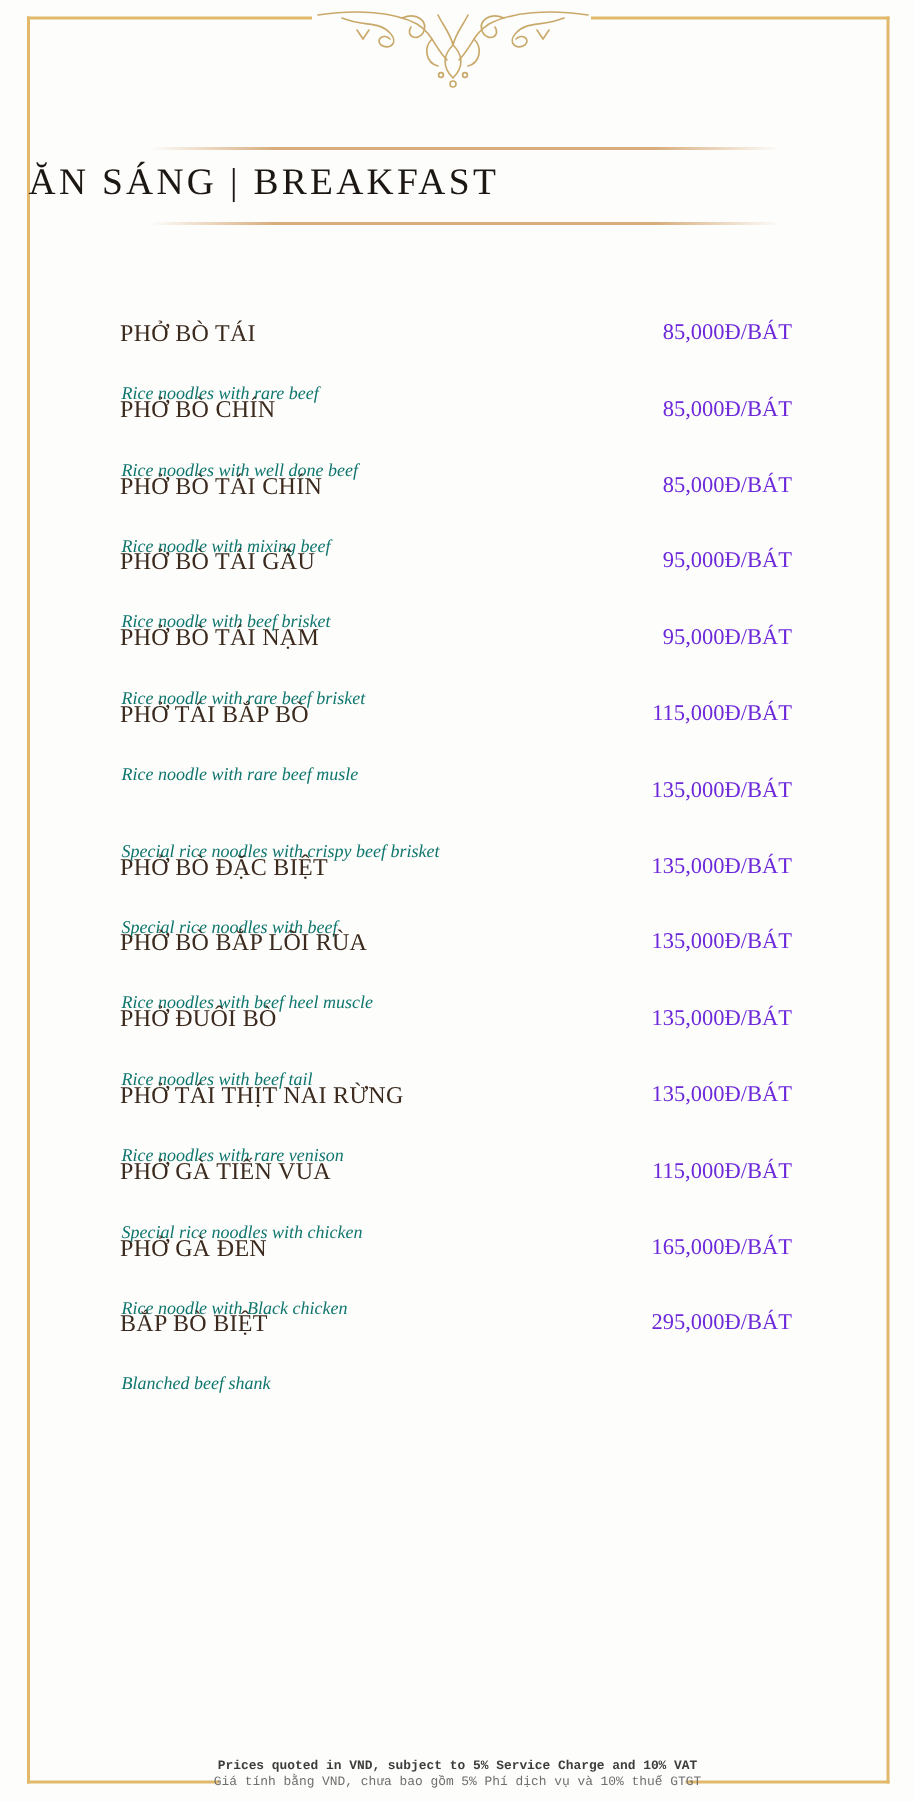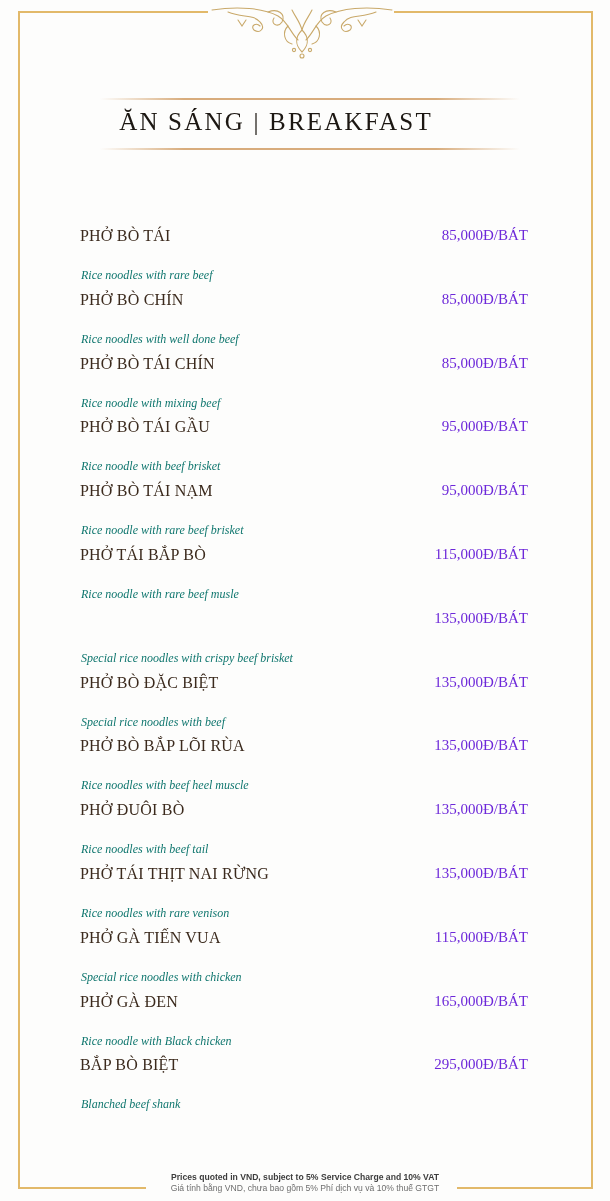--- a/index.html
+++ b/index.html
@@ -22,47 +22,48 @@
 
   .hdr-line {
     position: absolute; left: 100px; width: 420px; height: 2px;
     background: linear-gradient(to right, rgba(214,170,120,0) 0%, #d8ac7c 20%, #d8ac7c 80%, rgba(214,170,120,0) 100%);
   }
   .hdr-top { top: 98px; }
   .hdr-bot { top: 148px; }
 
   .title {
     position: absolute; left: 0; width: 552px; top: 108px;
-    text-align: center;
+    text-align: left;
     font-family: "Liberation Serif", "DejaVu Serif", serif;
     font-size: 25px; letter-spacing: 2.2px;
     color: #1c1712;
+    padding-left: 19px;
   }
 
   .menu { position: absolute; left: 80px; top: 214px; width: 450px; }
-  .item { position: relative; height: 50.8px; margin-top: 13px; }
+  .item { position: relative; height: 50.8px; }
   .item-name {
     position: absolute; left: 0; top: 0;
     font-size: 16px; color: #3b2a1d; letter-spacing: 0.2px;
     white-space: nowrap;
   }
   .item-desc {
     position: absolute; left: 1px; top: 41px;
     font-size: 12px; font-style: italic; color: #0f766e;
     white-space: nowrap;
   }
   .item-price {
     position: absolute; right: 2px; top: 0;
     font-size: 15px; color: #6d28d9;
     white-space: nowrap;
   }
 
   .footer {
     position: absolute; left: 0; width: 610px; top: 1172px; text-align: center;
-    font-family: Liberation Sans, sans-serif;
+    font-family: Liberation Mono, monospace;
     line-height: 11px;
   }
   .footer-en { font-size: 8.6px; font-weight: bold; color: #3d3d3d; }
   .footer-vi { font-size: 8.6px; color: #6e6e6e; }
 </style>
 </head>
 <body>
 
 <div class="border-line b-left"></div>
 <div class="border-line b-right"></div>

